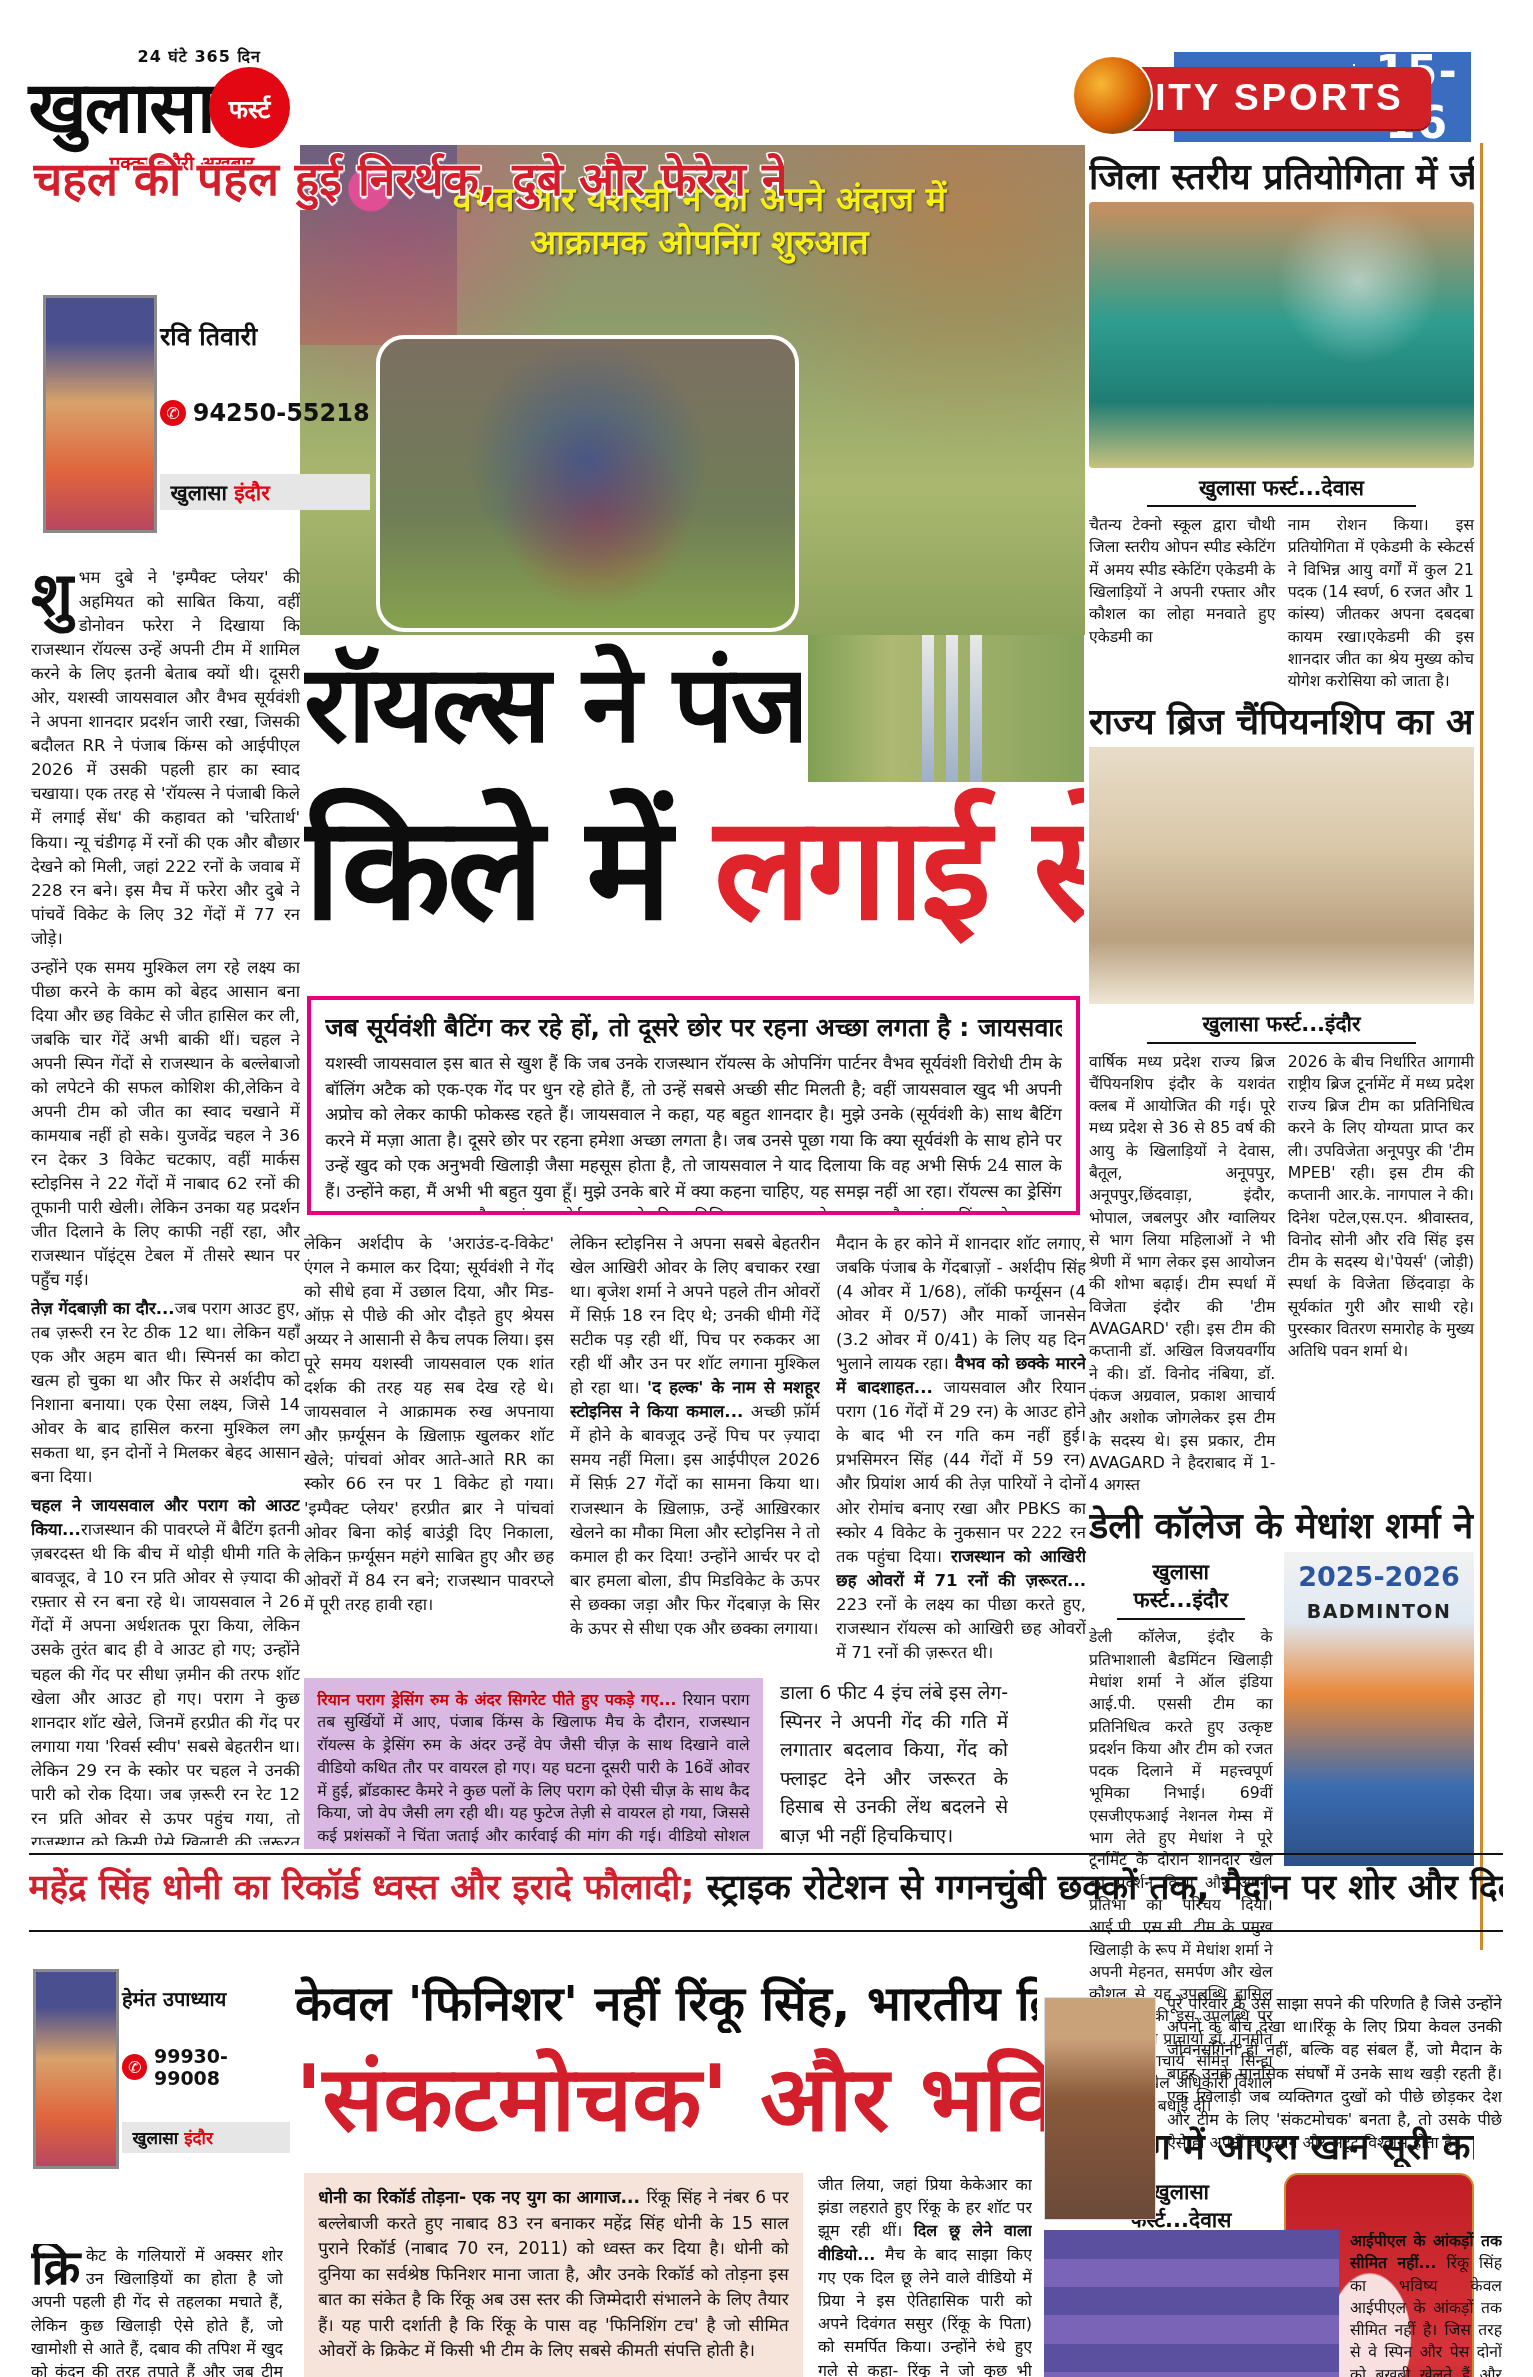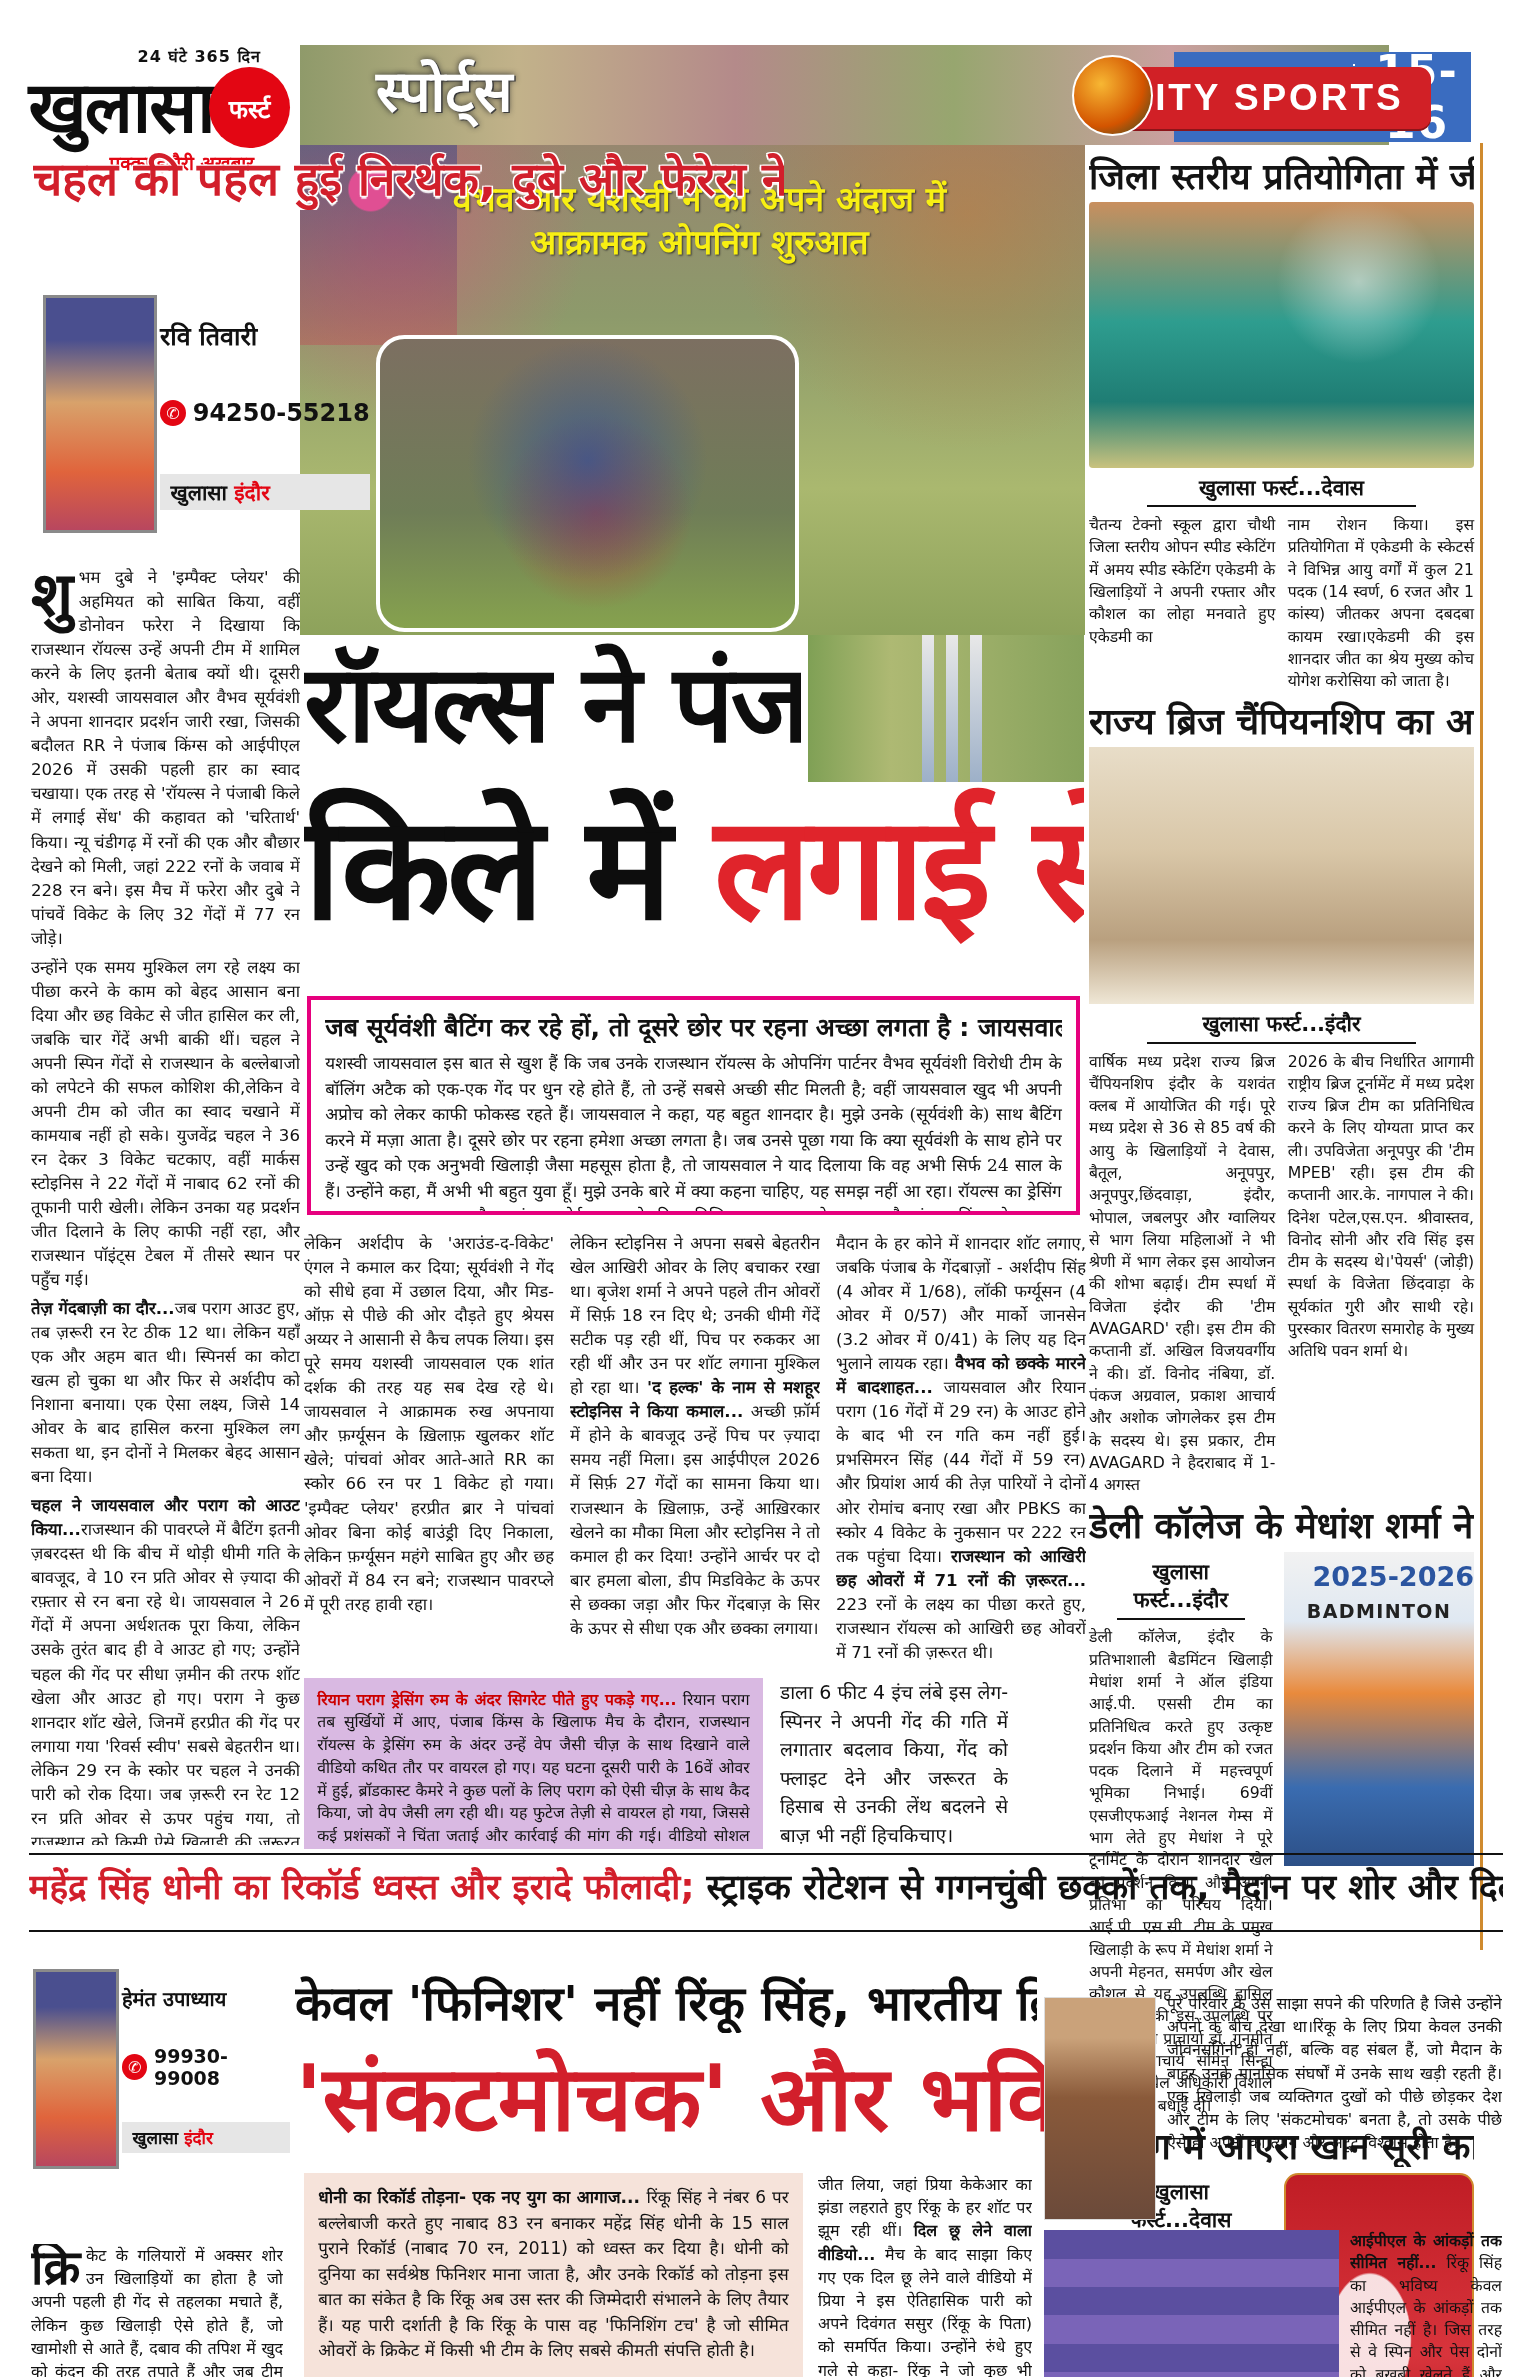--- a/index.html
+++ b/index.html
@@ -65,21 +65,21 @@
   .rail-cols{display:flex;gap:12.4px;margin-top:6.7px;}
   .rail-cols>div{flex:1;}
   .photo-a{height:266px;border-radius:3.8px;margin:2.9px 0;
       background:radial-gradient(circle at 70% 30%,rgba(255,255,255,.5),transparent 25%),
                  linear-gradient(180deg,#c98f5e 0%,#2e9d8f 45%,#1f7d74 75%,#c9c27e 100%);}
   .photo-b{height:257px;margin:2.9px 0;
       background:linear-gradient(180deg,#e8ddc8 0%,#d9c7a8 40%,#b9a07f 75%,#efe7d6 100%);}
   .c-row,.d-row{display:flex;gap:11.4px;margin-top:5.7px;}
   .photo-c{flex:none;width:190px;height:314px;position:relative;
       background:linear-gradient(180deg,#f2f2f2 0%,#dfe8f2 22%,#e98a3c 45%,#3a6cb0 75%,#2c4f86 100%);}
-  .pc-year{position:absolute;top:8.6px;width:100%;text-align:right;font-size:27px;font-weight:900;color:#2b55a0;}
+  .pc-year{position:absolute;top:8.6px;width:100%;text-align:center;font-size:27px;font-weight:900;color:#2b55a0;}
   .pc-sport{position:absolute;top:48px;width:100%;text-align:center;font-size:19px;font-weight:900;color:#222;letter-spacing:1.4px;}
   .photo-d{flex:none;width:190px;height:304px;border:2.9px solid #cf8a2e;border-radius:14.3px;
       background:radial-gradient(ellipse at 45% 55%,rgba(255,255,255,.85) 28%,transparent 29%),
                  linear-gradient(180deg,#c01d25 0%,#d8343c 60%,#a8161d 100%);}
   
   .byline-card{position:absolute;display:flex;gap:3px;}
   .portrait{flex:none;border:3.8px solid #8a8a8a;background:linear-gradient(180deg,#4a4f8f 18%,#d8a26b 45%,#e0643c 75%,#b8475f 100%);}
   .byline-meta{display:flex;flex-direction:column;justify-content:space-around;}
   .byline-name{font-size:25px;font-weight:900;}
   .byline-phone{font-size:24px;font-weight:700;display:flex;align-items:center;gap:6.7px;}
@@ -148,23 +148,20 @@
 
   <header class="brand-block" data-name="masthead">
     <div class="frequency" data-name="masthead-frequency">24 घंटे 365 दिन</div>
     <div class="brand-row">
       <span class="brand-title" data-name="brand-logo">खुलासा</span>
       <span class="brand-badge" data-name="brand-badge">फर्स्ट</span>
     </div>
     <div class="tagline" data-name="brand-tagline">पक्का इंदौरी अखबार</div>
   </header>
 
-  <div class="photo-strip" data-name="crowd-photo-strip">
-    <div class="section-title" data-name="section-title">स्पोर्ट्स</div>
-  </div>
 
   <div class="date-box" data-name="date-box">
     <div class="date-stack">
       <div class="city-day" data-name="city-day">इंदौर, बुधवार</div>
       <div class="date-line" data-name="issue-date">29 अप्रैल 2026</div>
     </div>
     <div class="dotted-sep" data-name="dotted-separator"></div>
     <div class="page-numbers" data-name="page-numbers">15-16</div>
   </div>
 

